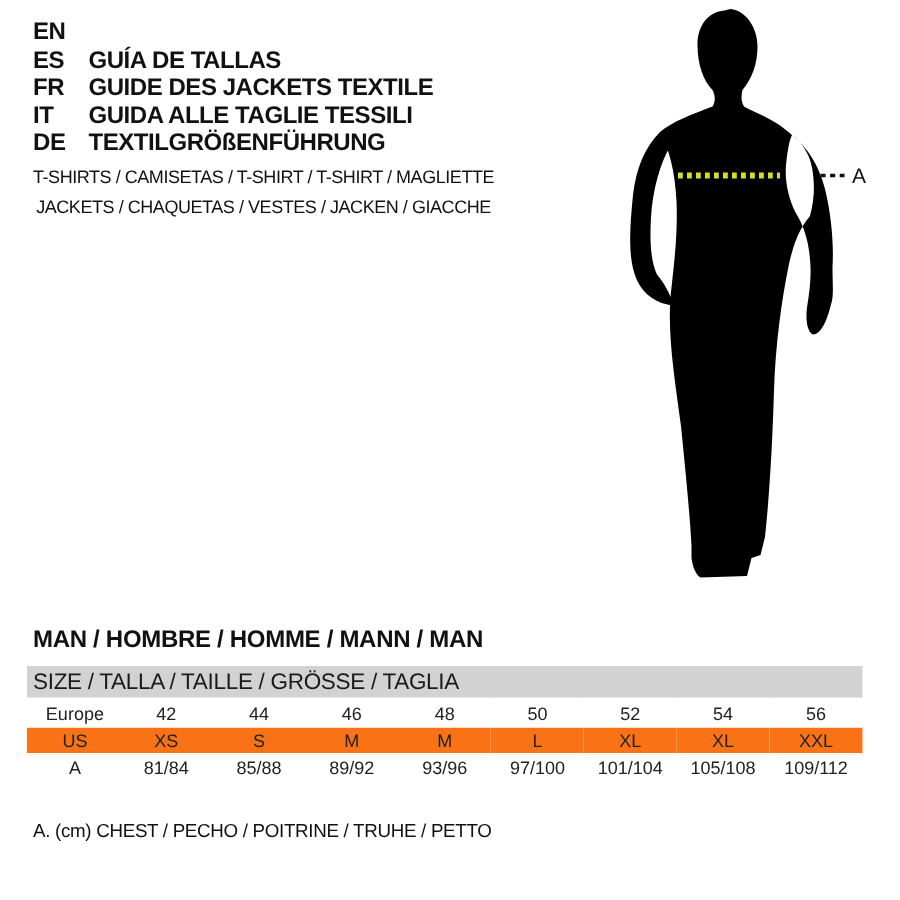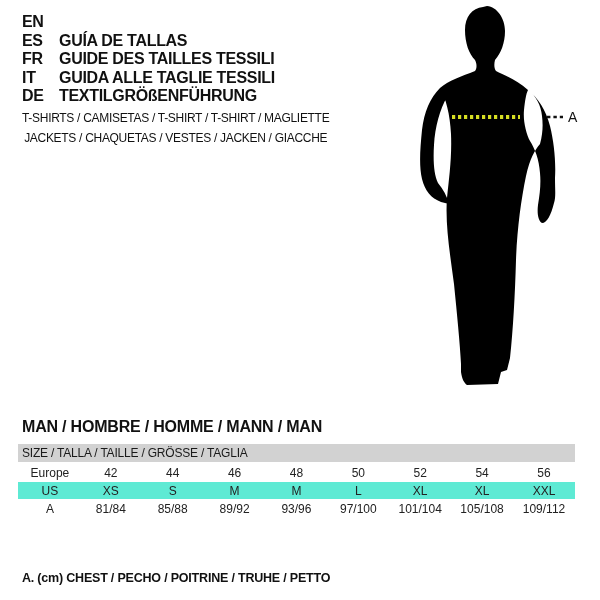--- a/index.html
+++ b/index.html
@@ -15,48 +15,48 @@
   .categories { position:absolute; left:22px; top:108px; font-size:12px; font-weight:normal; line-height:20px; letter-spacing:-0.3px;text-align:center; }
   
   .figure { position:absolute; left:400px; top:0; width:200px; height:400px; }
   .figure svg { display:block; }
   .measure-label { font-family:"Liberation Sans",sans-serif; font-size:14px; }
   
   .man-label { position:absolute; left:22px; top:418px; font-size:16px; font-weight:bold; letter-spacing:-0.2px; }
   
   .size-table { position:absolute; left:18px; top:444px; width:557px; border-collapse:collapse; font-size:12px; table-layout:fixed; }
   .size-table th.tbl-header {
-    background:#d2d2d2; text-align:left; font-weight:normal; font-size:12px;
+    background:#d2d2d2; text-align:left; font-weight:normal; font-size:15px;
     padding:2px 4px; height:13px; border-bottom:2px solid #fff; color:#1a1a1a; letter-spacing:-0.2px;
   }
   .size-table td { text-align:center; padding:1px 2px; height:15px; color:#222; }
   .size-table td.rowlabel { text-align:center; padding-left:4px; }
   .size-table tr.r0 { background:#ffffff; }
-  .size-table tr.r1 { background:#5eead4; border-top:1px solid #fff; }
+  .size-table tr.r1 { background:#f97316; border-top:1px solid #fff; }
   .size-table tr.r2 { background:#ececec; border-top:1px solid #fff; }
   .size-table tr.r3 { background:#ffffff; border-top:1px solid #fff; }
   
-  .footnote { position:absolute; left:22px; top:571px; font-size:12.5px; font-weight:bold; letter-spacing:-0.2px; }
+  .footnote { position:absolute; left:22px; top:547px; font-size:12.5px; font-weight:normal; letter-spacing:-0.2px; }
 </style>
 </head>
 <body>
 
 <div class="page">
 
   <div class="lang-list">
       <div class="lang-row">
         <span class="lang-code">EN</span>
       </div>
       <div class="lang-row">
         <span class="lang-code">ES</span>
         <span class="lang-label">GUÍA DE TALLAS</span>
       </div>
       <div class="lang-row">
         <span class="lang-code">FR</span>
-        <span class="lang-label">GUIDE DES TAILLES TESSILI</span>
+        <span class="lang-label">GUIDE DES JACKETS TEXTILE</span>
       </div>
       <div class="lang-row">
         <span class="lang-code">IT</span>
         <span class="lang-label">GUIDA ALLE TAGLIE TESSILI</span>
       </div>
       <div class="lang-row">
         <span class="lang-code">DE</span>
         <span class="lang-label">TEXTILGRÖßENFÜHRUNG</span>
       </div>
     </div>

